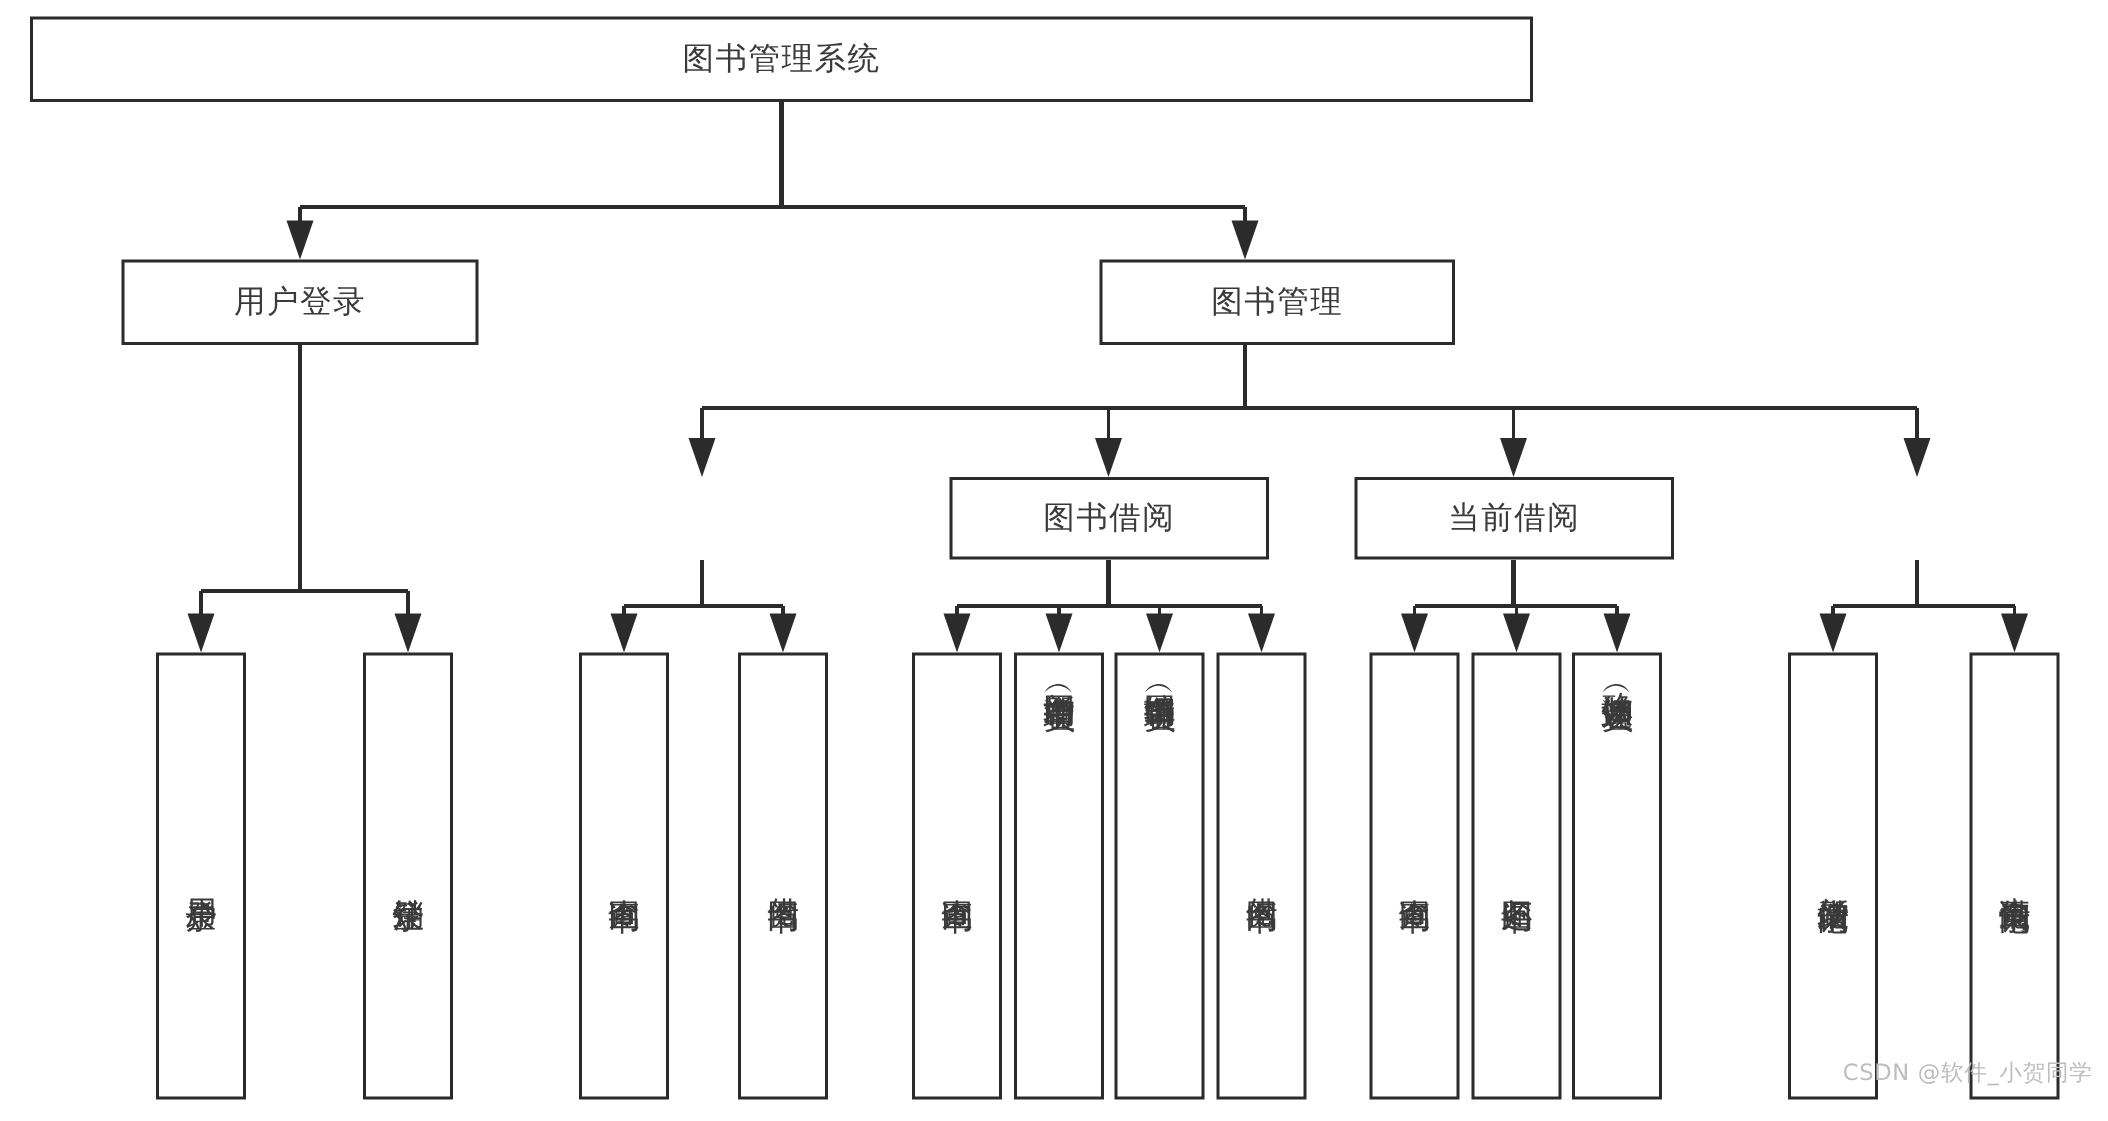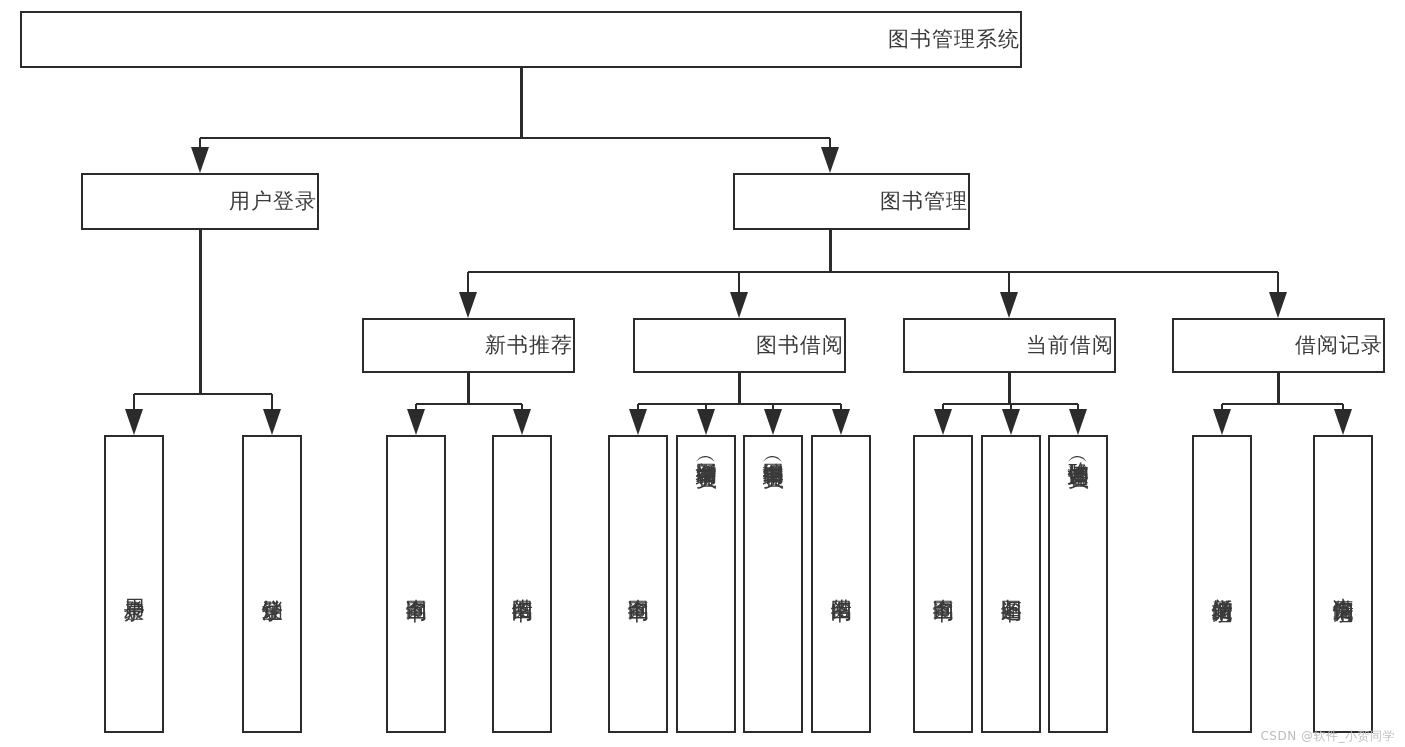--- a/index.html
+++ b/index.html
@@ -26,21 +26,21 @@
     height: 747px;
     pointer-events: none;
   }
   .node {
     position: absolute;
     box-sizing: border-box;
     background: #ffffff;
     border: 2px solid #2b2b2b;
     display: flex;
     align-items: center;
-    justify-content: flex-end;
+    justify-content: center;
     color: #3a3a3a;
   }
   .node.horiz {
     text-align: center;
   }
   .node.horiz .node-label {
     font-size: 21px;
     line-height: 1.2;
     letter-spacing: 1px;
     white-space: nowrap;
@@ -60,22 +60,22 @@
     color: #3a3a3a;
     white-space: nowrap;
   }
   .node.vert.centered {
     align-items: center;
     padding-top: 0;
   }
   .watermark {
     position: absolute;
     right: 10px;
-    bottom: 2px;
-    font-size: 12px;
+    bottom: 22px;
+    font-size: 15px;
     color: #bdbdbd;
     letter-spacing: 0.5px;
     white-space: nowrap;
   }
 </style>
 </head>
 <body>
 
 <div id="diagram-root">
 
@@ -138,31 +138,25 @@
     <span class="node-label">图书管理系统</span>
   </div>
 
   <div class="node horiz" id="node-user-login" style="left: 81px; top: 173px; width: 238px; height: 57px;">
     <span class="node-label">用户登录</span>
   </div>
   <div class="node horiz" id="node-book-management" style="left: 712px; top: 173px; width: 237px; height: 57px; margin-left: 21px;">
     <span class="node-label">图书管理</span>
   </div>
 
-  <div class="node horiz" id="node-new-book-recommend" style="left: 362px; top: 318px; width: 213px; height: 55px;">
-    <span class="node-label">新书推荐</span>
-  </div>
   <div class="node horiz" id="node-current-borrow" style="left: 903px; top: 318px; width: 213px; height: 55px;">
     <span class="node-label">当前借阅</span>
   </div>
   <div class="node horiz" id="node-book-borrow" style="left: 633px; top: 318px; width: 213px; height: 55px;">
     <span class="node-label">图书借阅</span>
-  </div>
-  <div class="node horiz" id="node-borrow-record" style="left: 1172px; top: 318px; width: 213px; height: 55px;">
-    <span class="node-label">借阅记录</span>
   </div>
 
   <div class="node vert centered" id="node-leaf-user-login" style="left: 104px; top: 435px; width: 60px; height: 298px;">
     <span class="node-label">用户登录</span>
   </div>
   <div class="node vert centered" id="node-leaf-logout" style="left: 242px; top: 435px; width: 60px; height: 298px;">
     <span class="node-label">注销登录</span>
   </div>
   <div class="node vert centered" id="node-leaf-query-book-recommend" style="left: 386px; top: 435px; width: 60px; height: 298px;">
     <span class="node-label">查询图书</span>

